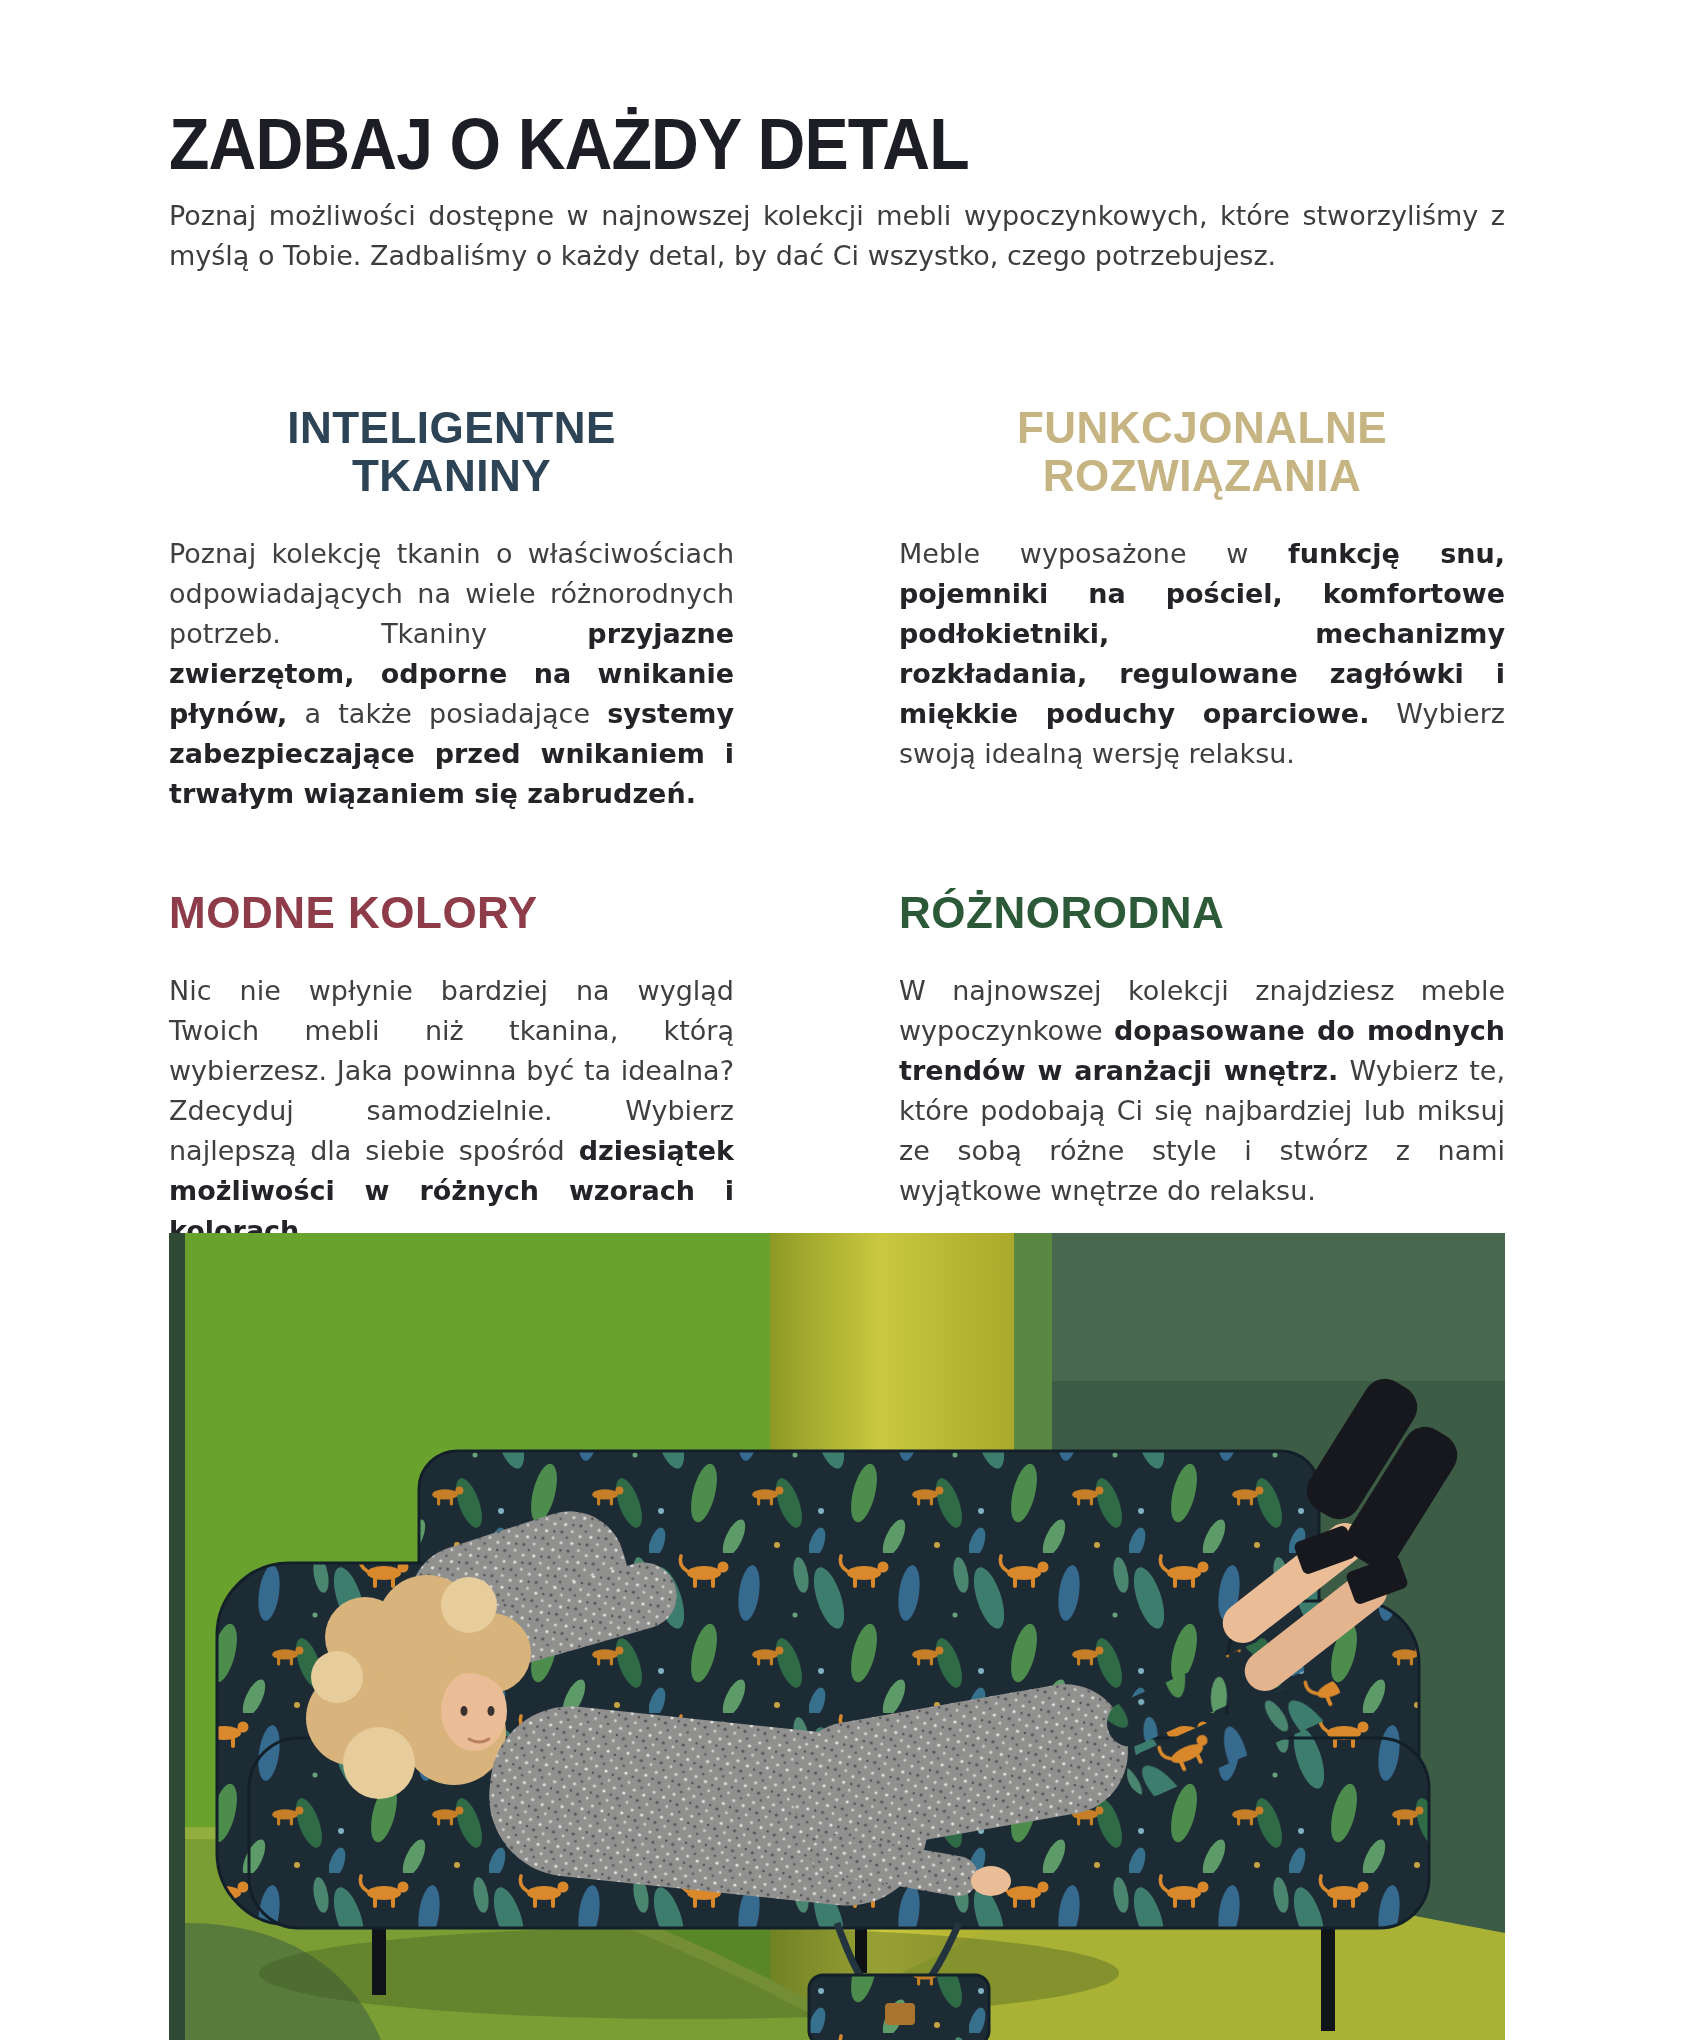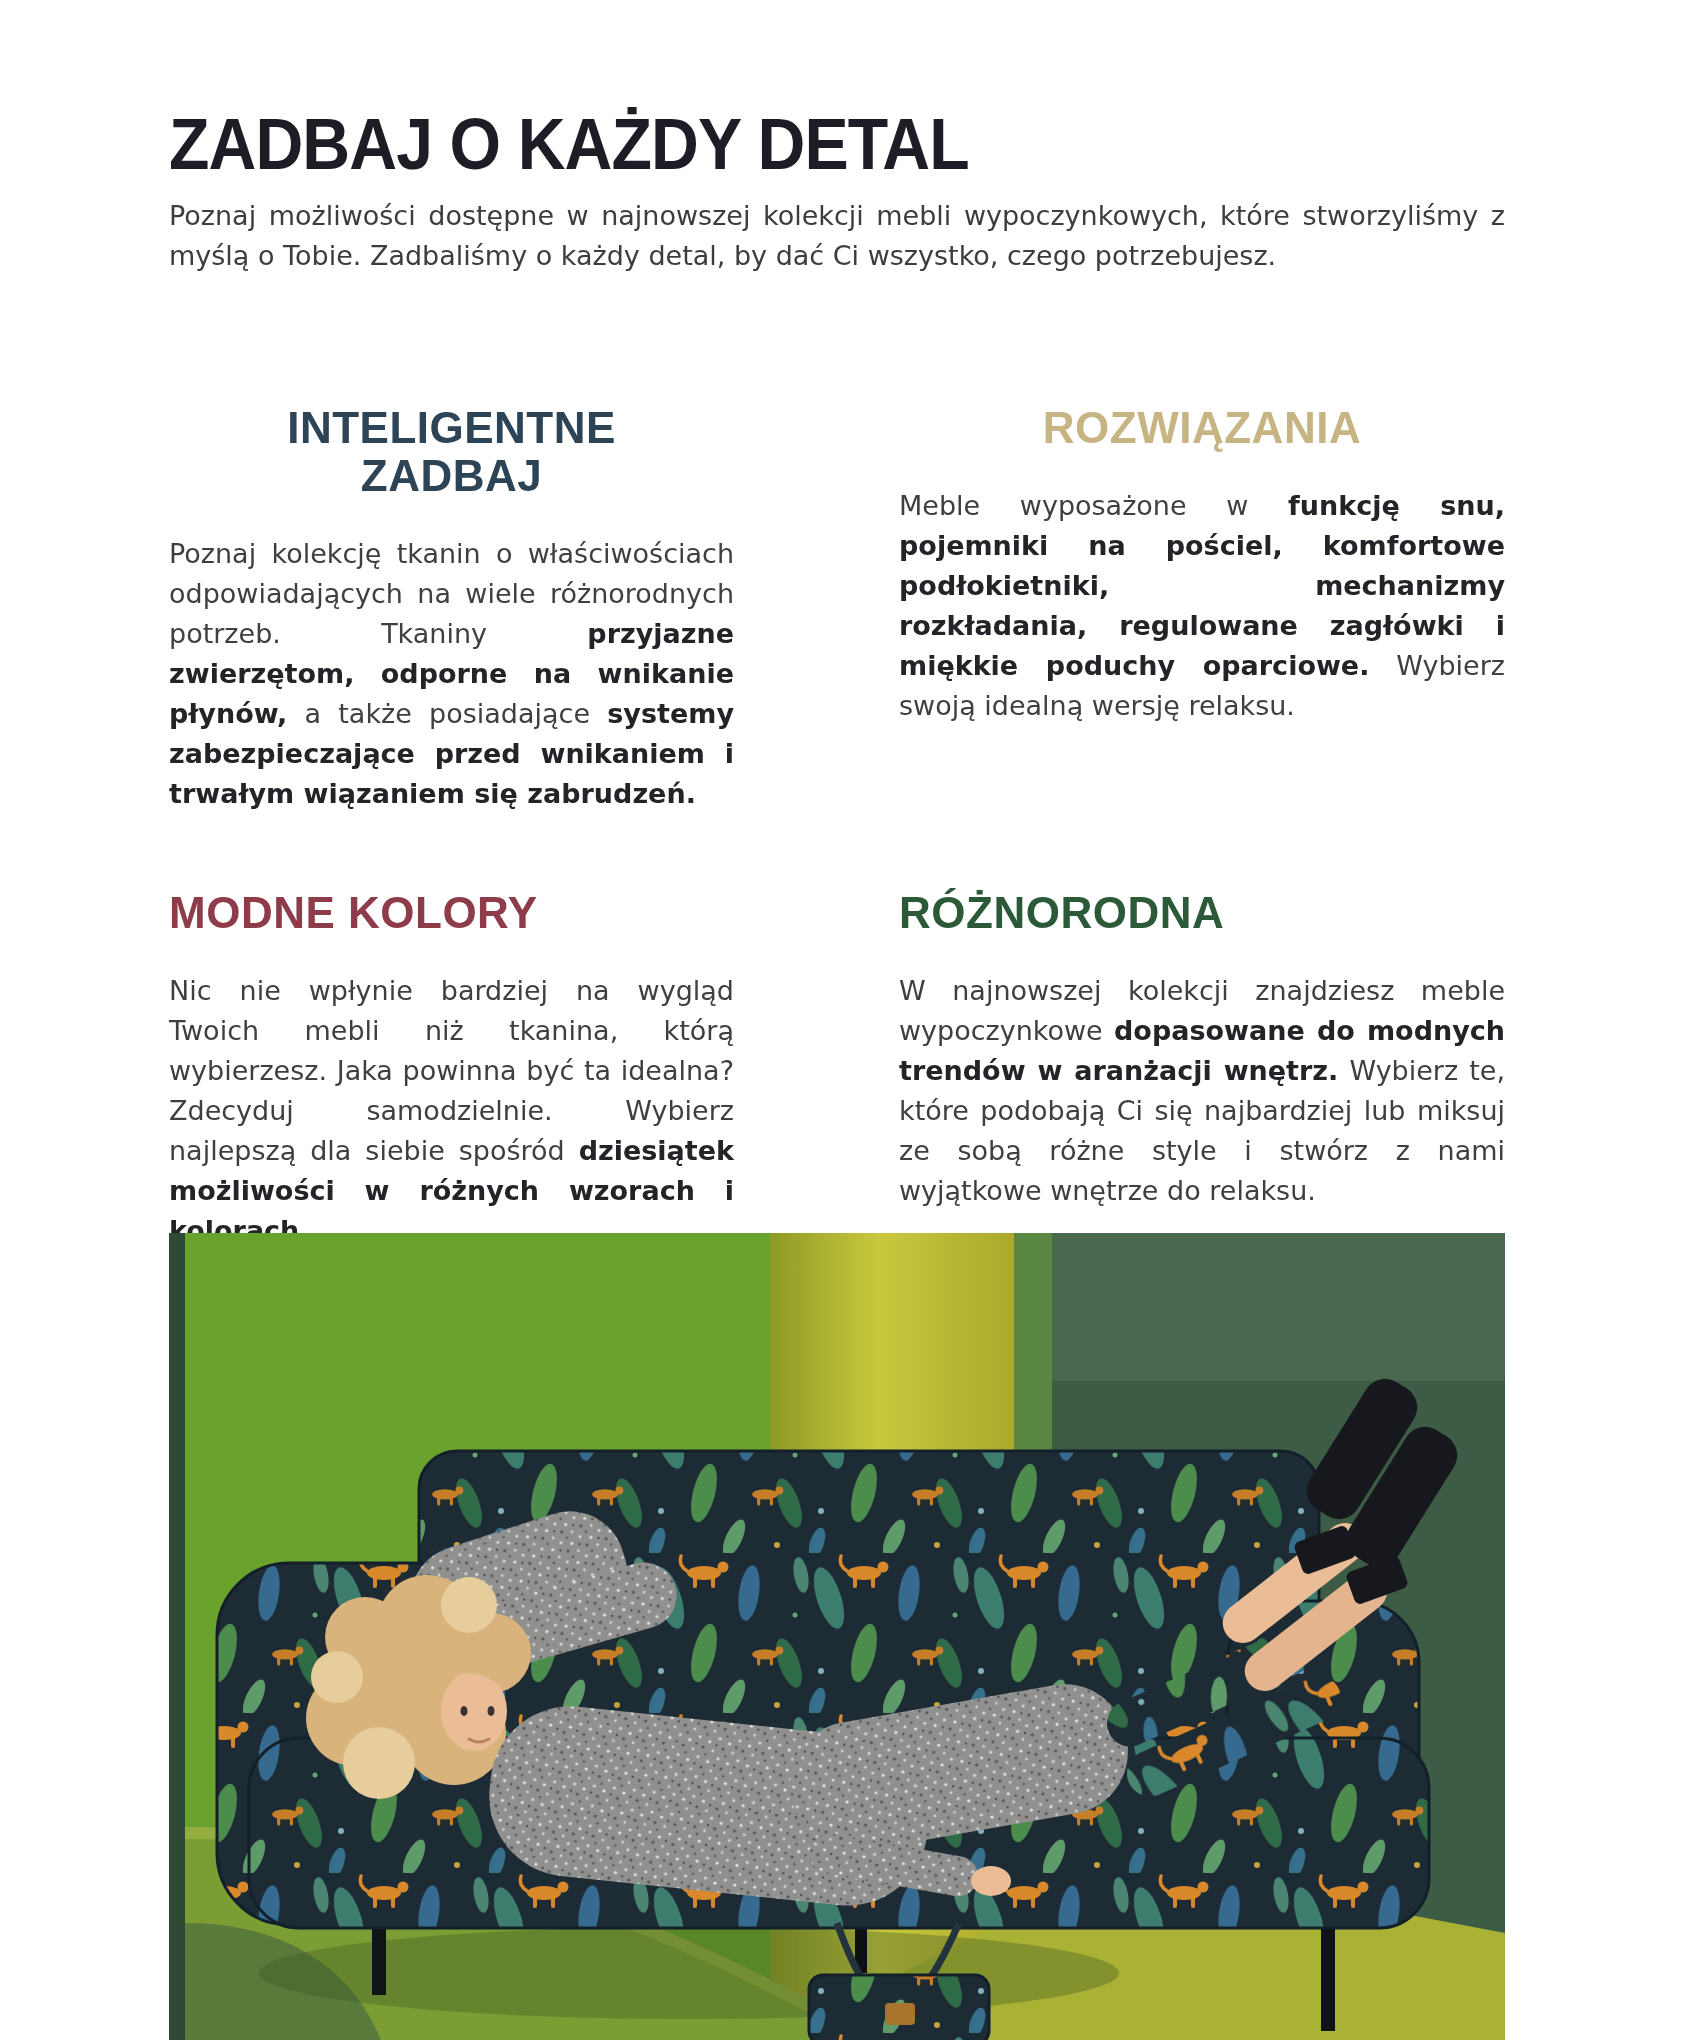--- a/index.html
+++ b/index.html
@@ -50,26 +50,27 @@
 <div class="content">
 
   <h1 class="page-title"><span>ZADBAJ O KAŻDY DETAL</span></h1>
 
   <p class="intro">Poznaj możliwości dostępne w najnowszej kolekcji mebli wypoczynkowych, które stworzyliśmy z myślą o Tobie. Zadbaliśmy o każdy detal, by dać Ci wszystko, czego potrzebujesz.</p>
 
   <div class="cols row1">
     <section>
       <h2 class="sec-heading s0">
         <span class="hl">INTELIGENTNE</span>
-        <span class="hl">ZADBAJ</span>
+        <span class="hl">TKANINY</span>
       </h2>
       <p class="para"><span class="seg">Poznaj kolekcję tkanin o właściwościach odpowiadających na wiele różnorodnych potrzeb. Tkaniny </span><span class="seg bold">przyjazne zwierzętom, odporne na wnikanie płynów,</span><span class="seg"> a także posiadające </span><span class="seg bold">systemy zabezpieczające przed wnikaniem i trwałym wiązaniem się zabrudzeń.</span></p>
     </section>
     <section>
       <h2 class="sec-heading s1">
+        <span class="hl">FUNKCJONALNE</span>
         <span class="hl">ROZWIĄZANIA</span>
       </h2>
       <p class="para"><span class="seg">Meble wyposażone w </span><span class="seg bold">funkcję snu, pojemniki na pościel, komfortowe podłokietniki, mechanizmy rozkładania, regulowane zagłówki i miękkie poduchy oparciowe.</span><span class="seg"> Wybierz swoją idealną wersję relaksu.</span></p>
     </section>
   </div>
 
   <div class="cols row2">
     <section>
       <div class="heading-box">
         <h2 class="sec-heading s2">

